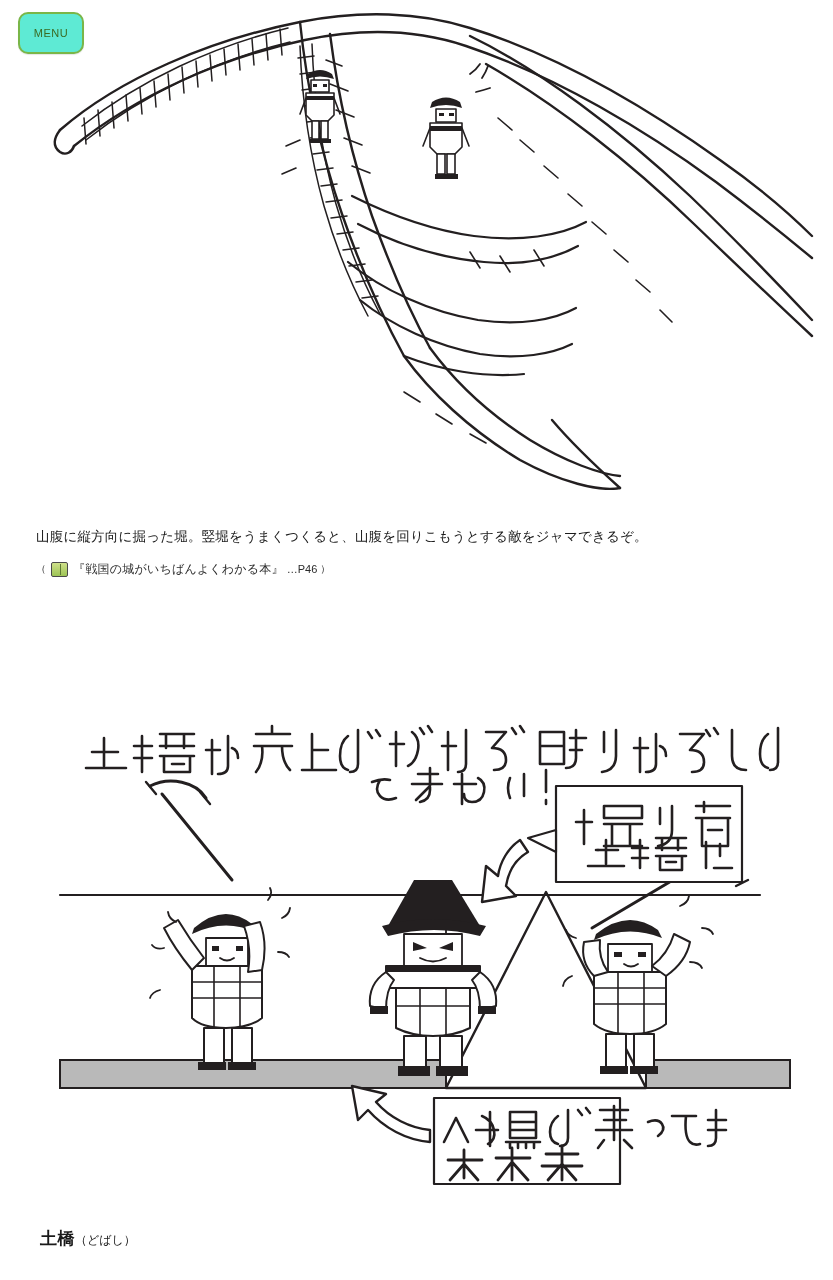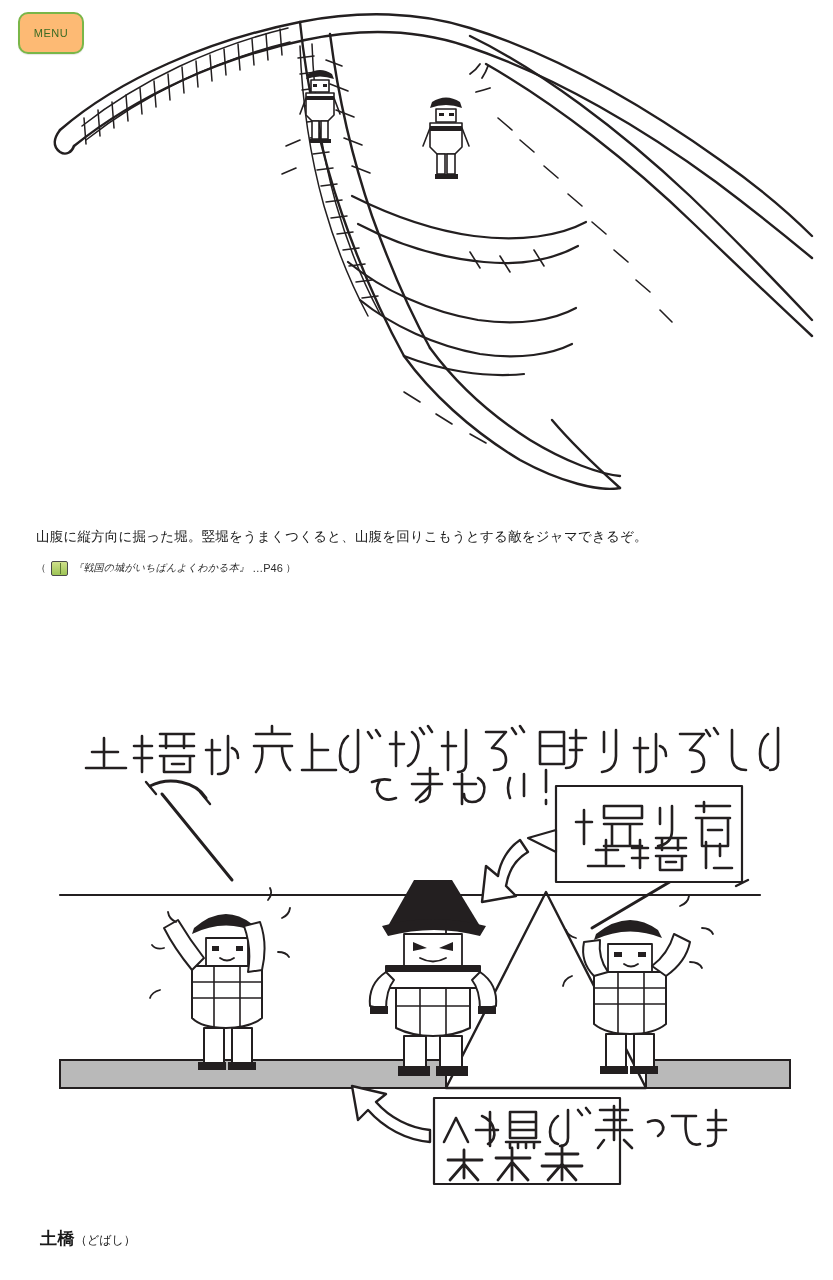--- a/index.html
+++ b/index.html
@@ -18,21 +18,21 @@
 
   
   .menu-button {
     position: absolute;
     left: 18px;
     top: 12px;
     width: 62px;
     height: 38px;
     border: 2px solid #7ab648;
     border-radius: 10px;
-    background: #fdba74;
+    background: #5eead4;
     display: flex;
     align-items: center;
     justify-content: center;
     box-shadow: 0 1px 1px rgba(0,0,0,0.10);
     cursor: pointer;
   }
   .menu-button span {
     font-size: 11px;
     letter-spacing: 0.5px;
     color: #3b6b23;
@@ -93,21 +93,21 @@
   }
   .book-icon:after {
     content: "";
     position: absolute;
     left: 50%;
     top: 1px;
     bottom: 1px;
     width: 1px;
     background: #5d7a32;
   }
-  .source-title { font-size: 10px; font-style: italic; }
+  .source-title { font-size: 12px; }
   .source-page { font-size: 11px; letter-spacing: 0; }
 
   
   .fig2 {
     position: absolute;
     left: 0;
     top: 690px;
     width: 833px;
     height: 520px;
   }

